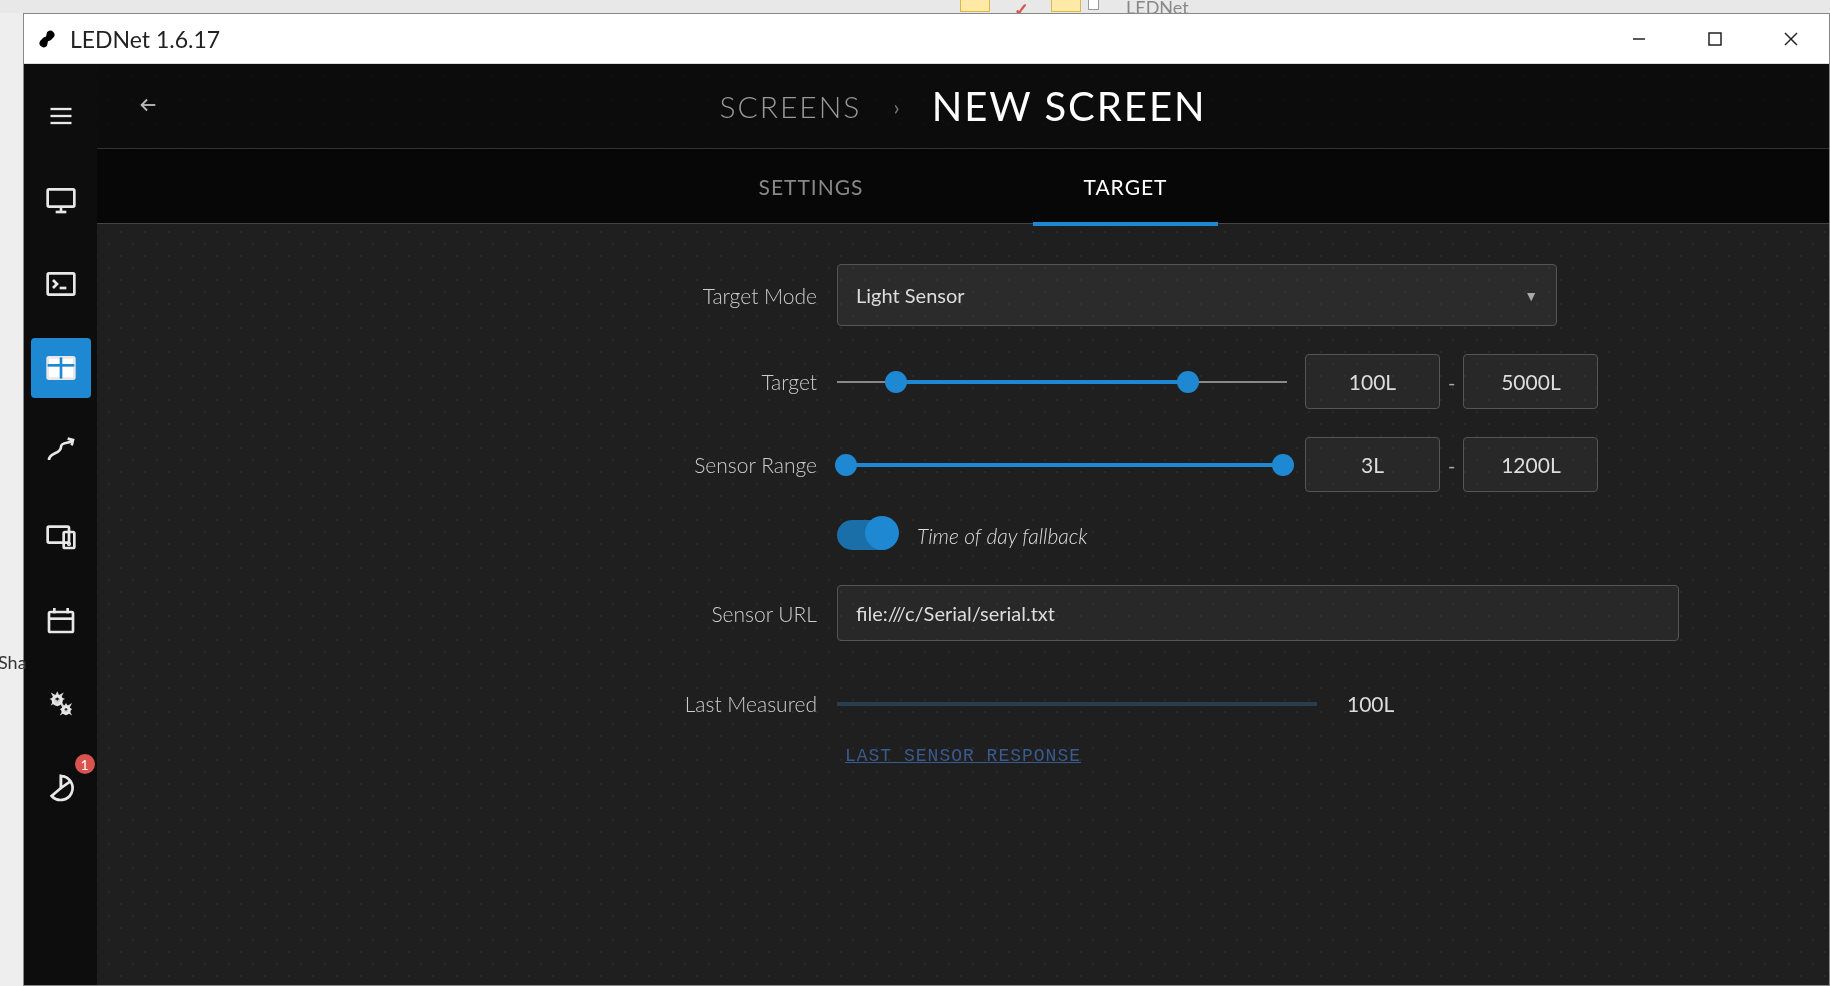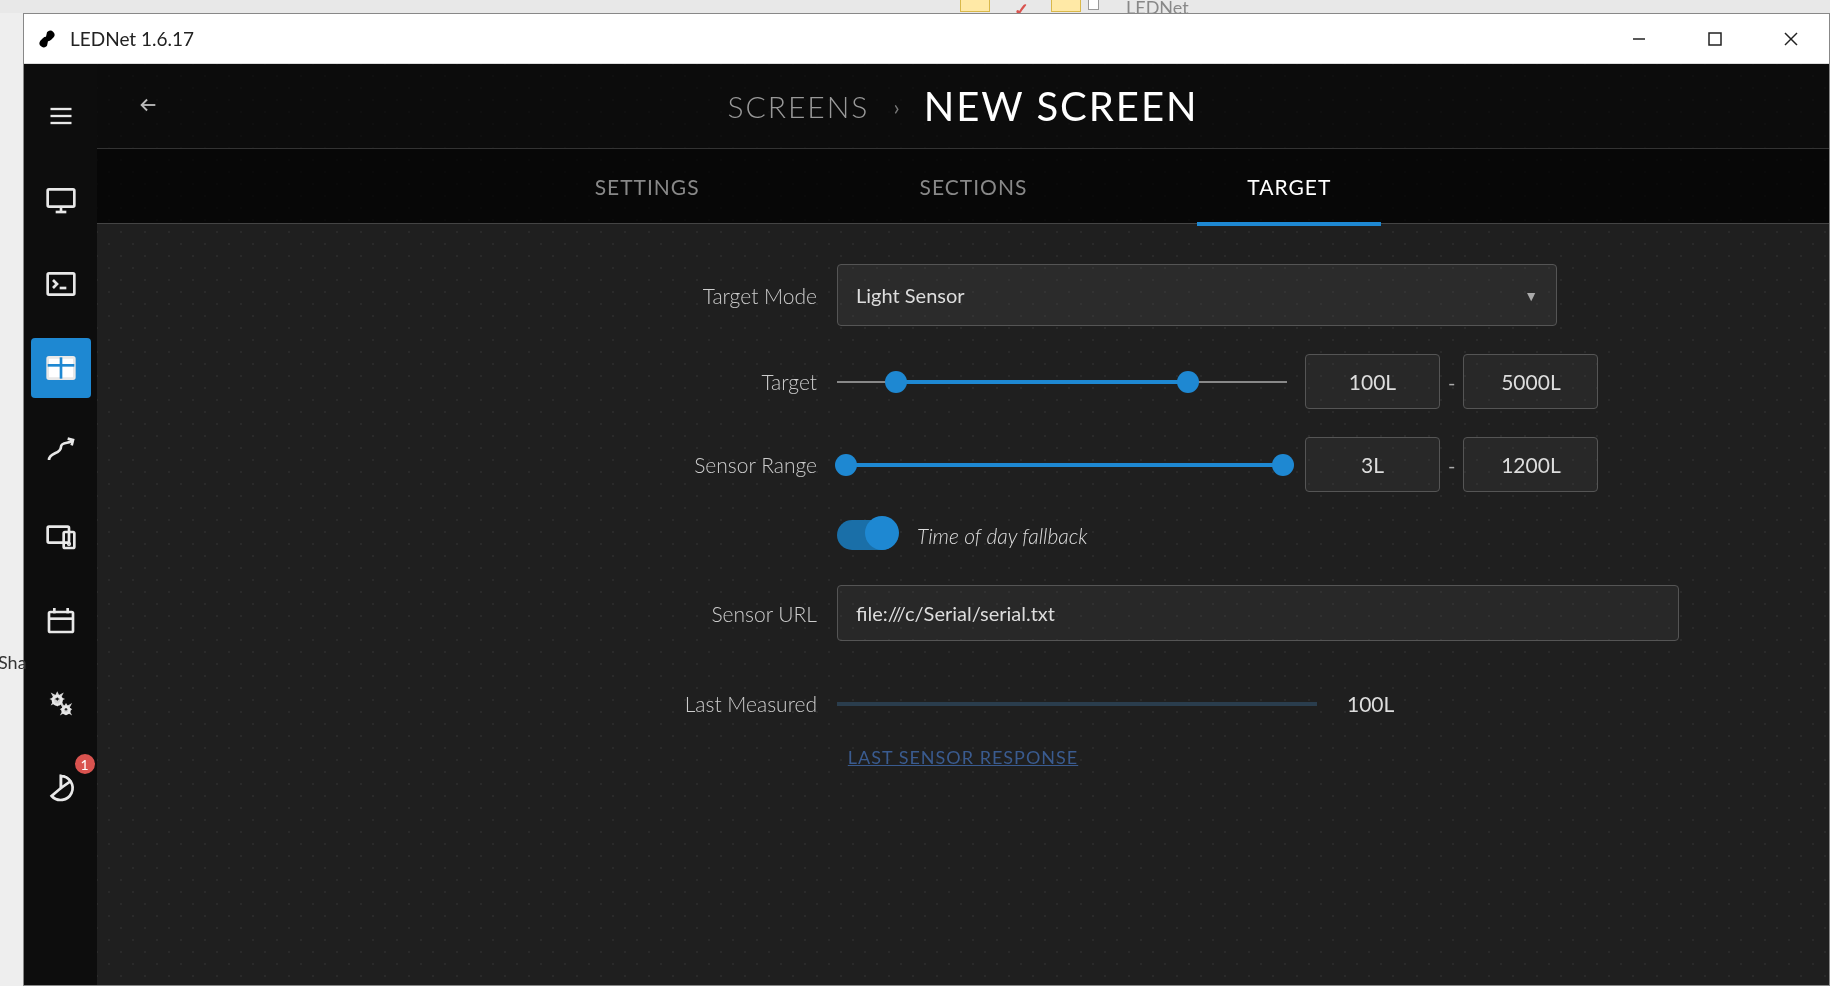--- a/index.html
+++ b/index.html
@@ -77,21 +77,21 @@
     border-bottom: 1px solid #ddd;
   }
   .titlebar .app-icon {
     width: 22px; height: 22px;
     margin-left: 12px;
     display: flex;
     align-items: center; justify-content: center;
   }
   .titlebar .app-title {
     margin-left: 12px;
-    font-size: 19px;
+    font-size: 23px;
     color: #222;
   }
   .titlebar .spacer { flex: 1; }
   .titlebar .win-btn {
     width: 76px;
     height: 50px;
     display: flex;
     align-items: center;
     justify-content: center;
     color: #222;
@@ -179,21 +179,21 @@
   .header .back-arrow {
     color: #bbb;
     margin-right: 40px;
   }
   .header .crumbs {
     position: absolute;
     left: 50%;
     transform: translateX(-50%);
     display: flex;
     align-items: center;
-    gap: 24px;
+    gap: 32px;
   }
   .header .crumb-parent {
     color: #999;
     font-size: 30px;
     letter-spacing: 2px;
     font-weight: 300;
   }
   .header .crumb-sep { color: #777; font-size: 22px; }
   .header .crumb-current {
     color: #fff;
@@ -371,20 +371,21 @@
   .measure-value {
     color: #ddd;
     font-size: 21px;
     margin-left: 30px;
   }
 
   
   .link-row {
     text-align: center;
     margin-top: 30px;
+    font-family: Liberation Mono, monospace;
   }
   .link {
     color: #3a5b8f;
     font-size: 18px;
     letter-spacing: 1px;
     text-decoration: underline;
   }
 </style>
 </head>
 <body>
@@ -508,21 +509,20 @@
         </span>
         <div class="crumbs">
           <span class="crumb-parent">SCREENS</span>
           <span class="crumb-sep">›</span>
           <span class="crumb-current">NEW SCREEN</span>
         </div>
       </div>
 
       <div class="tabs-bar">
         <div class="tab">SETTINGS</div>
-        <div class="tab">SECTIONS</div>
         <div class="tab active">TARGET</div>
       </div>
 
       <div class="form-area">
 
         <div class="form-row">
           <div class="form-label">Target Mode</div>
           <div class="form-control-area">
             <div class="select">
               <span>Light Sensor</span>

